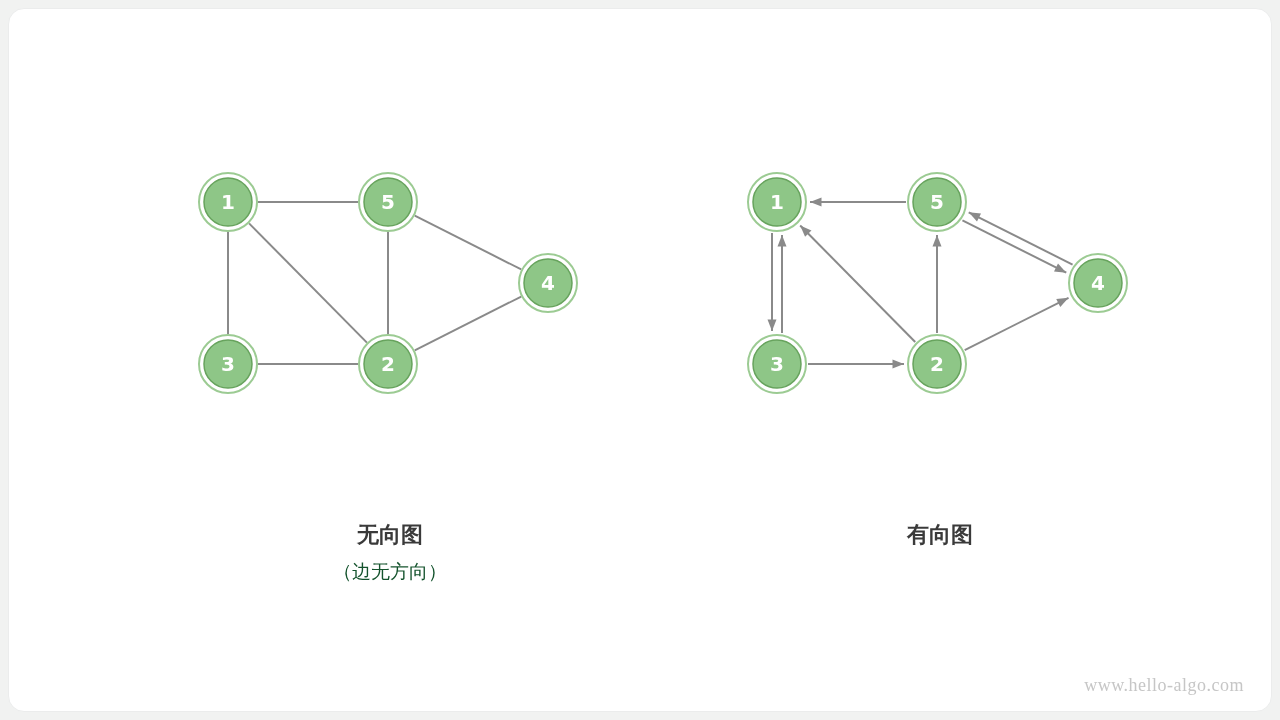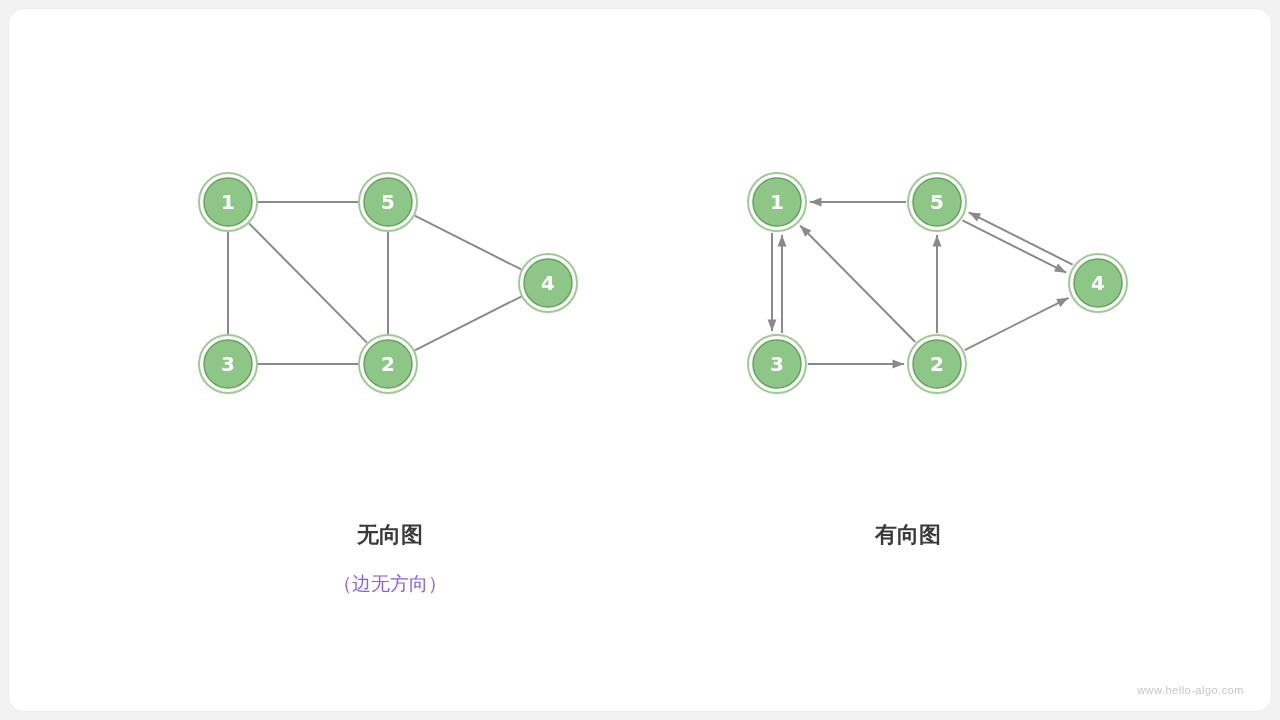--- a/index.html
+++ b/index.html
@@ -24,38 +24,38 @@
     position: absolute;
     left: 0; top: 0;
     width: 1280px; height: 720px;
   }
   .caption {
     position: absolute;
     width: 400px;
     text-align: center;
   }
   .caption.left  { left: 190px; top: 522px; }
-  .caption.right { left: 708px; top: 522px; }
+  .caption.right { left: 740px; top: 522px; }
   .cap-title {
     font-size: 22px;
     font-weight: bold;
     color: #3a3a3a;
     line-height: 26px;
-    margin-bottom: 24px;
+    margin-bottom: 12px;
   }
   .cap-sub {
     font-size: 19px;
-    color: #8b5cf6;
+    color: #14532d;
     line-height: 24px;
   }
   .watermark {
     position: absolute;
     right: 36px; bottom: 24px;
-    font-family: Liberation Sans, sans-serif;
-    font-size: 11px;
+    font-family: Liberation Serif, serif;
+    font-size: 18px;
     color: #c6c6c6;
     letter-spacing: 0.5px;
   }
 </style>
 </head>
 <body>
 
 <div class="page">
   <div class="card"></div>
 

